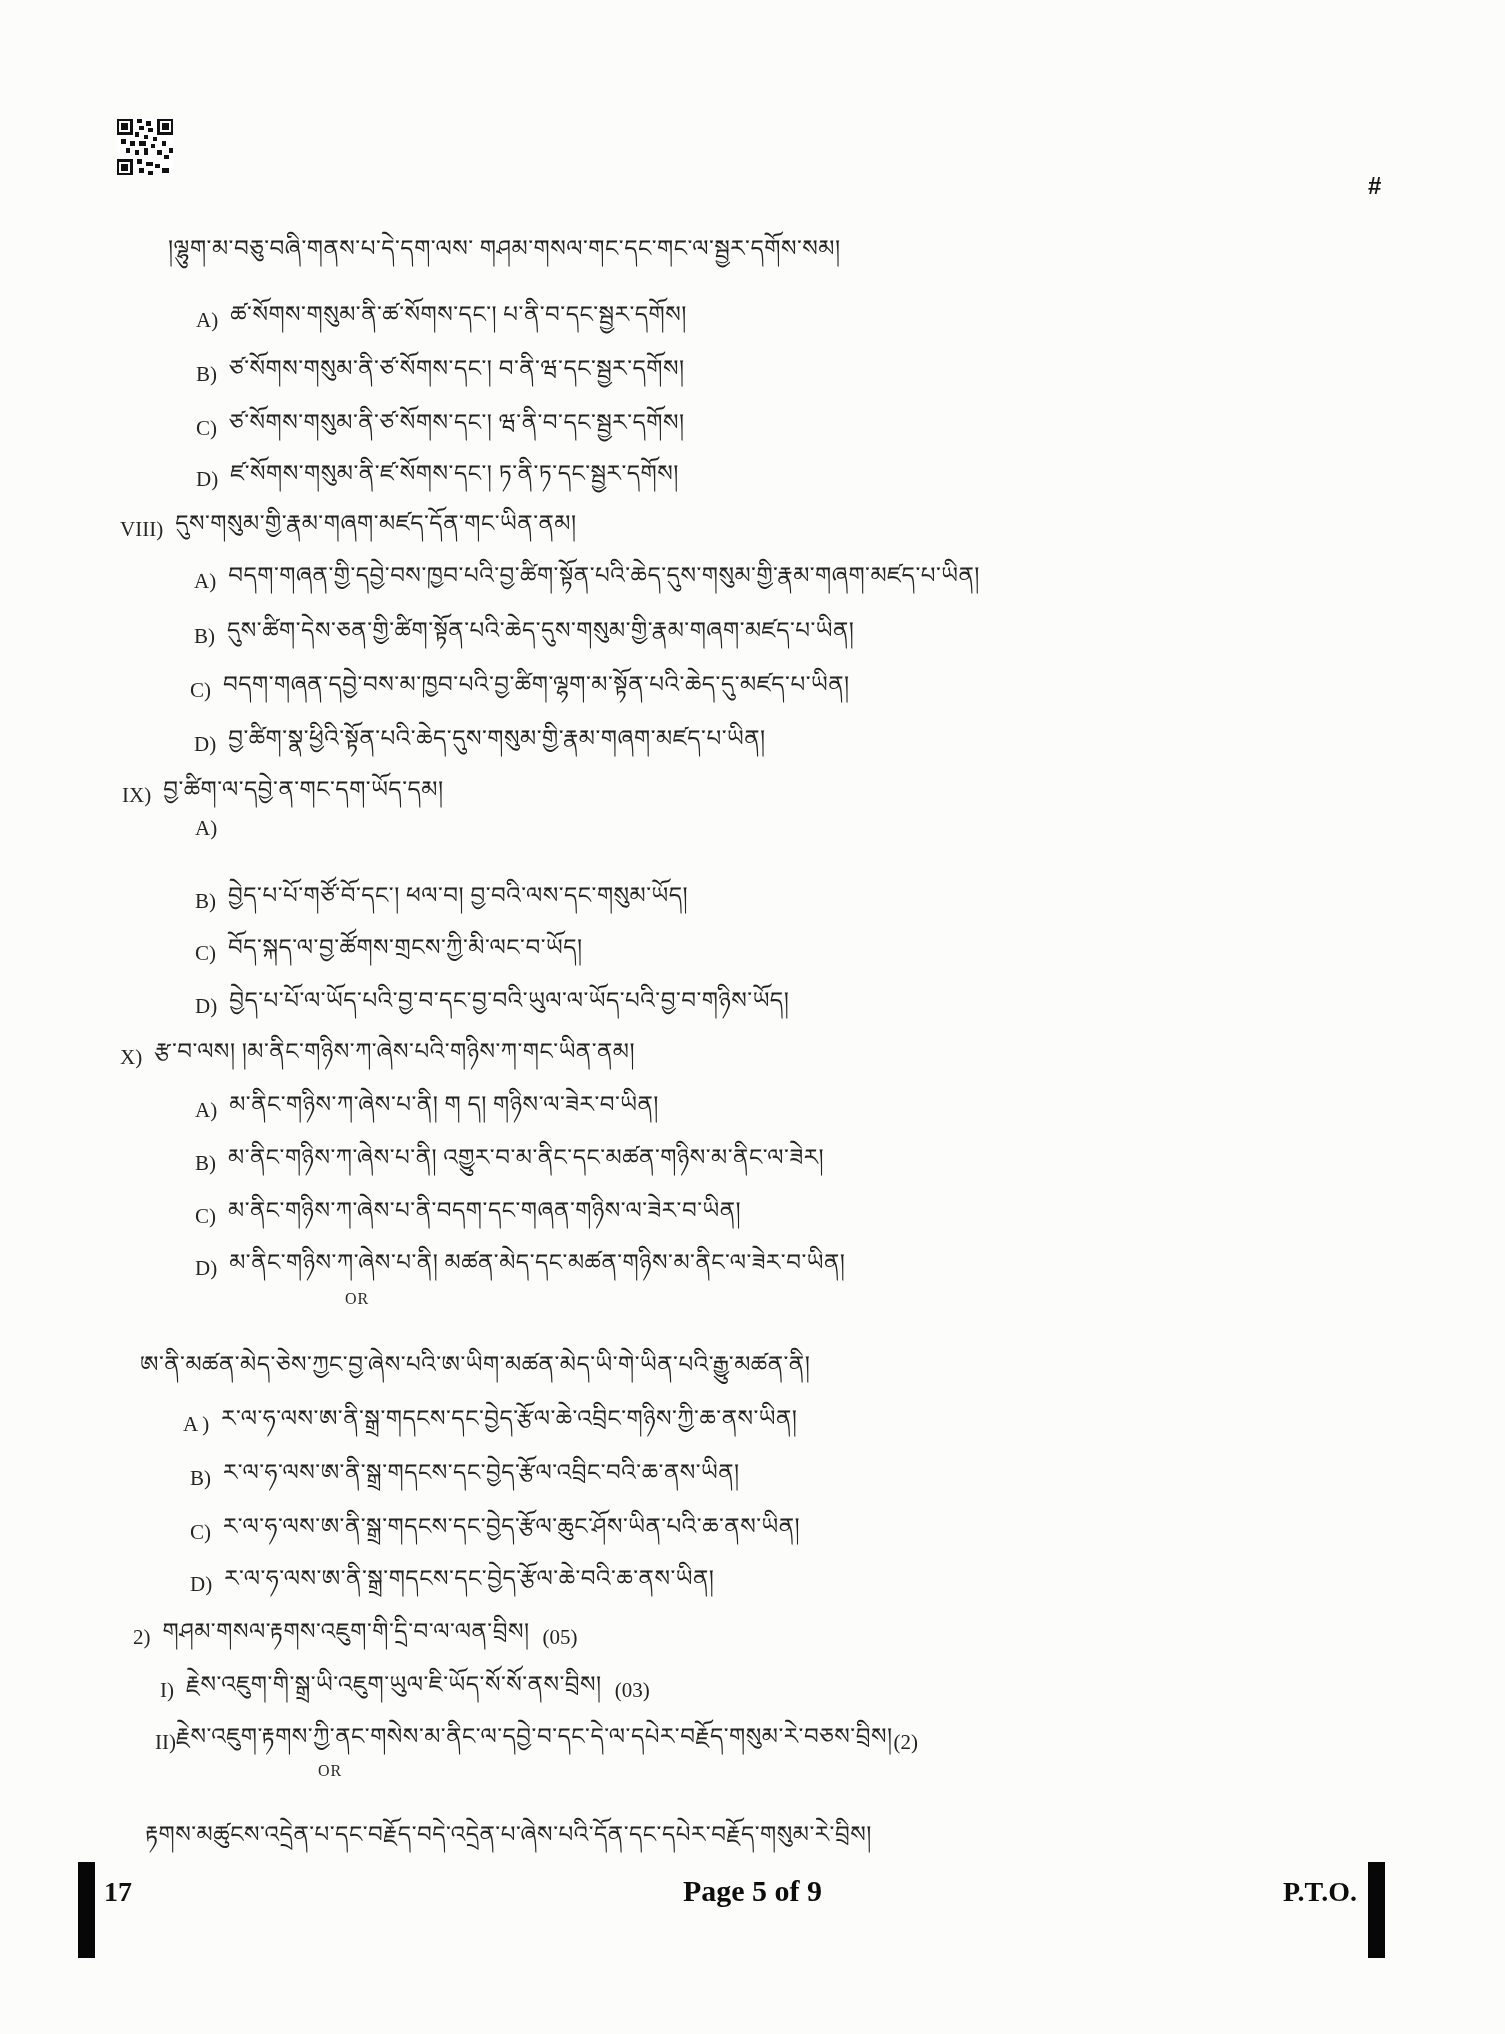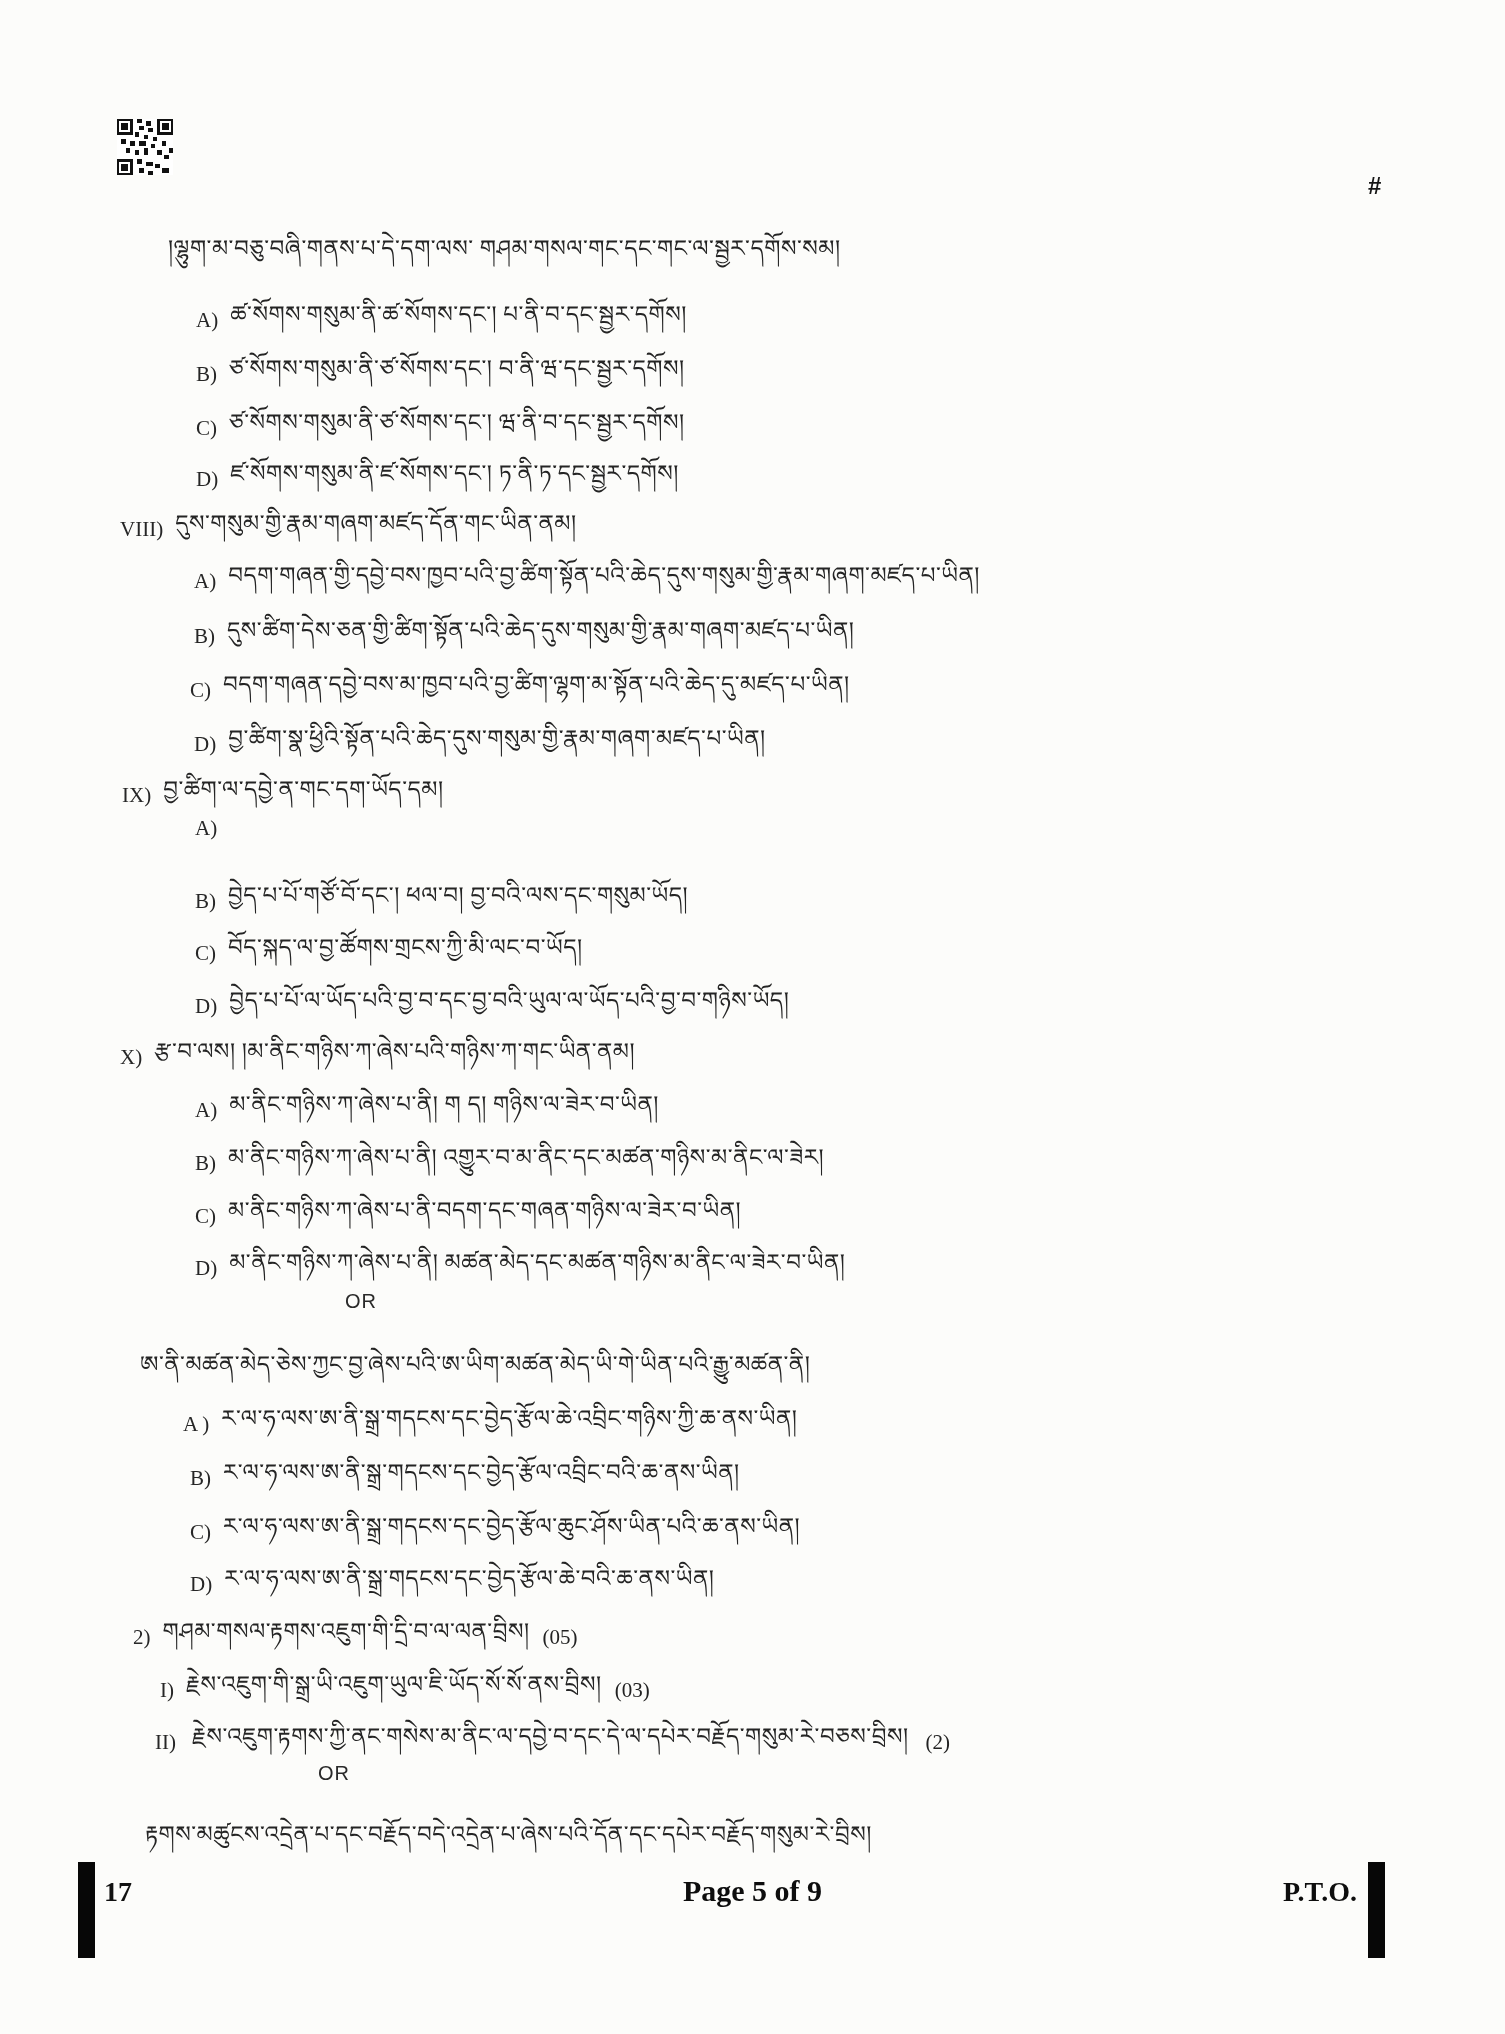--- a/index.html
+++ b/index.html
@@ -25,22 +25,22 @@
   .tib{
     font-size:23px;color:#242424;
     letter-spacing:0.5px;
   }
   .marks{
     font-size:21px;color:#222;
     margin-left:1px;
   }
   .or{
     position:absolute;
-    font-family:Liberation Sans, sans-serif;
-    font-size:20px;color:#2a2a2a;letter-spacing:1px;
+    font-family:Liberation Serif, serif;
+    font-size:16px;color:#2a2a2a;letter-spacing:1px;
   }
   .hash{
     position:absolute;top:172px;left:1368px;
     font-size:24px;font-weight:bold;color:#161616;
     font-family:"Liberation Sans",sans-serif;
   }
   .qr{position:absolute;top:118px;left:117px;width:56px;height:58px;}
   .footer-bar{
     position:absolute;top:1862px;width:17px;height:96px;background:#070707;
   }
@@ -213,21 +213,21 @@
   <div class="line" style="top:1605px;left:133px">
     <span class="lbl">2)</span>
     <span class="tib">གཤམ་གསལ་རྟགས་འཇུག་གི་དྲི་བ་ལ་ལན་བྲིས།</span>
     <span class="marks">(05)</span>
   </div>
   <div class="line" style="top:1658px;left:160px">
     <span class="lbl">I)</span>
     <span class="tib">རྗེས་འཇུག་གི་སྒྲ་ཡི་འཇུག་ཡུལ་ཇི་ཡོད་སོ་སོ་ནས་བྲིས།</span>
     <span class="marks">(03)</span>
   </div>
-  <div class="line" style="top:1710px;left:155px;gap:16px">
+  <div class="line" style="top:1710px;left:155px;gap:0">
     <span class="lbl">II)</span>
     <span class="tib">རྗེས་འཇུག་རྟགས་ཀྱི་ནང་གསེས་མ་ནིང་ལ་དབྱེ་བ་དང་དེ་ལ་དཔེར་བརྗོད་གསུམ་རེ་བཅས་བྲིས།</span>
     <span class="marks">(2)</span>
   </div>
 
   <div class="or" style="top:1762px;left:318px">OR</div>
 
   <div class="line" style="top:1808px;left:145px">
     <span class="tib">རྟགས་མཚུངས་འདྲེན་པ་དང་བརྗོད་བདེ་འདྲེན་པ་ཞེས་པའི་དོན་དང་དཔེར་བརྗོད་གསུམ་རེ་བྲིས།</span>
   </div>

